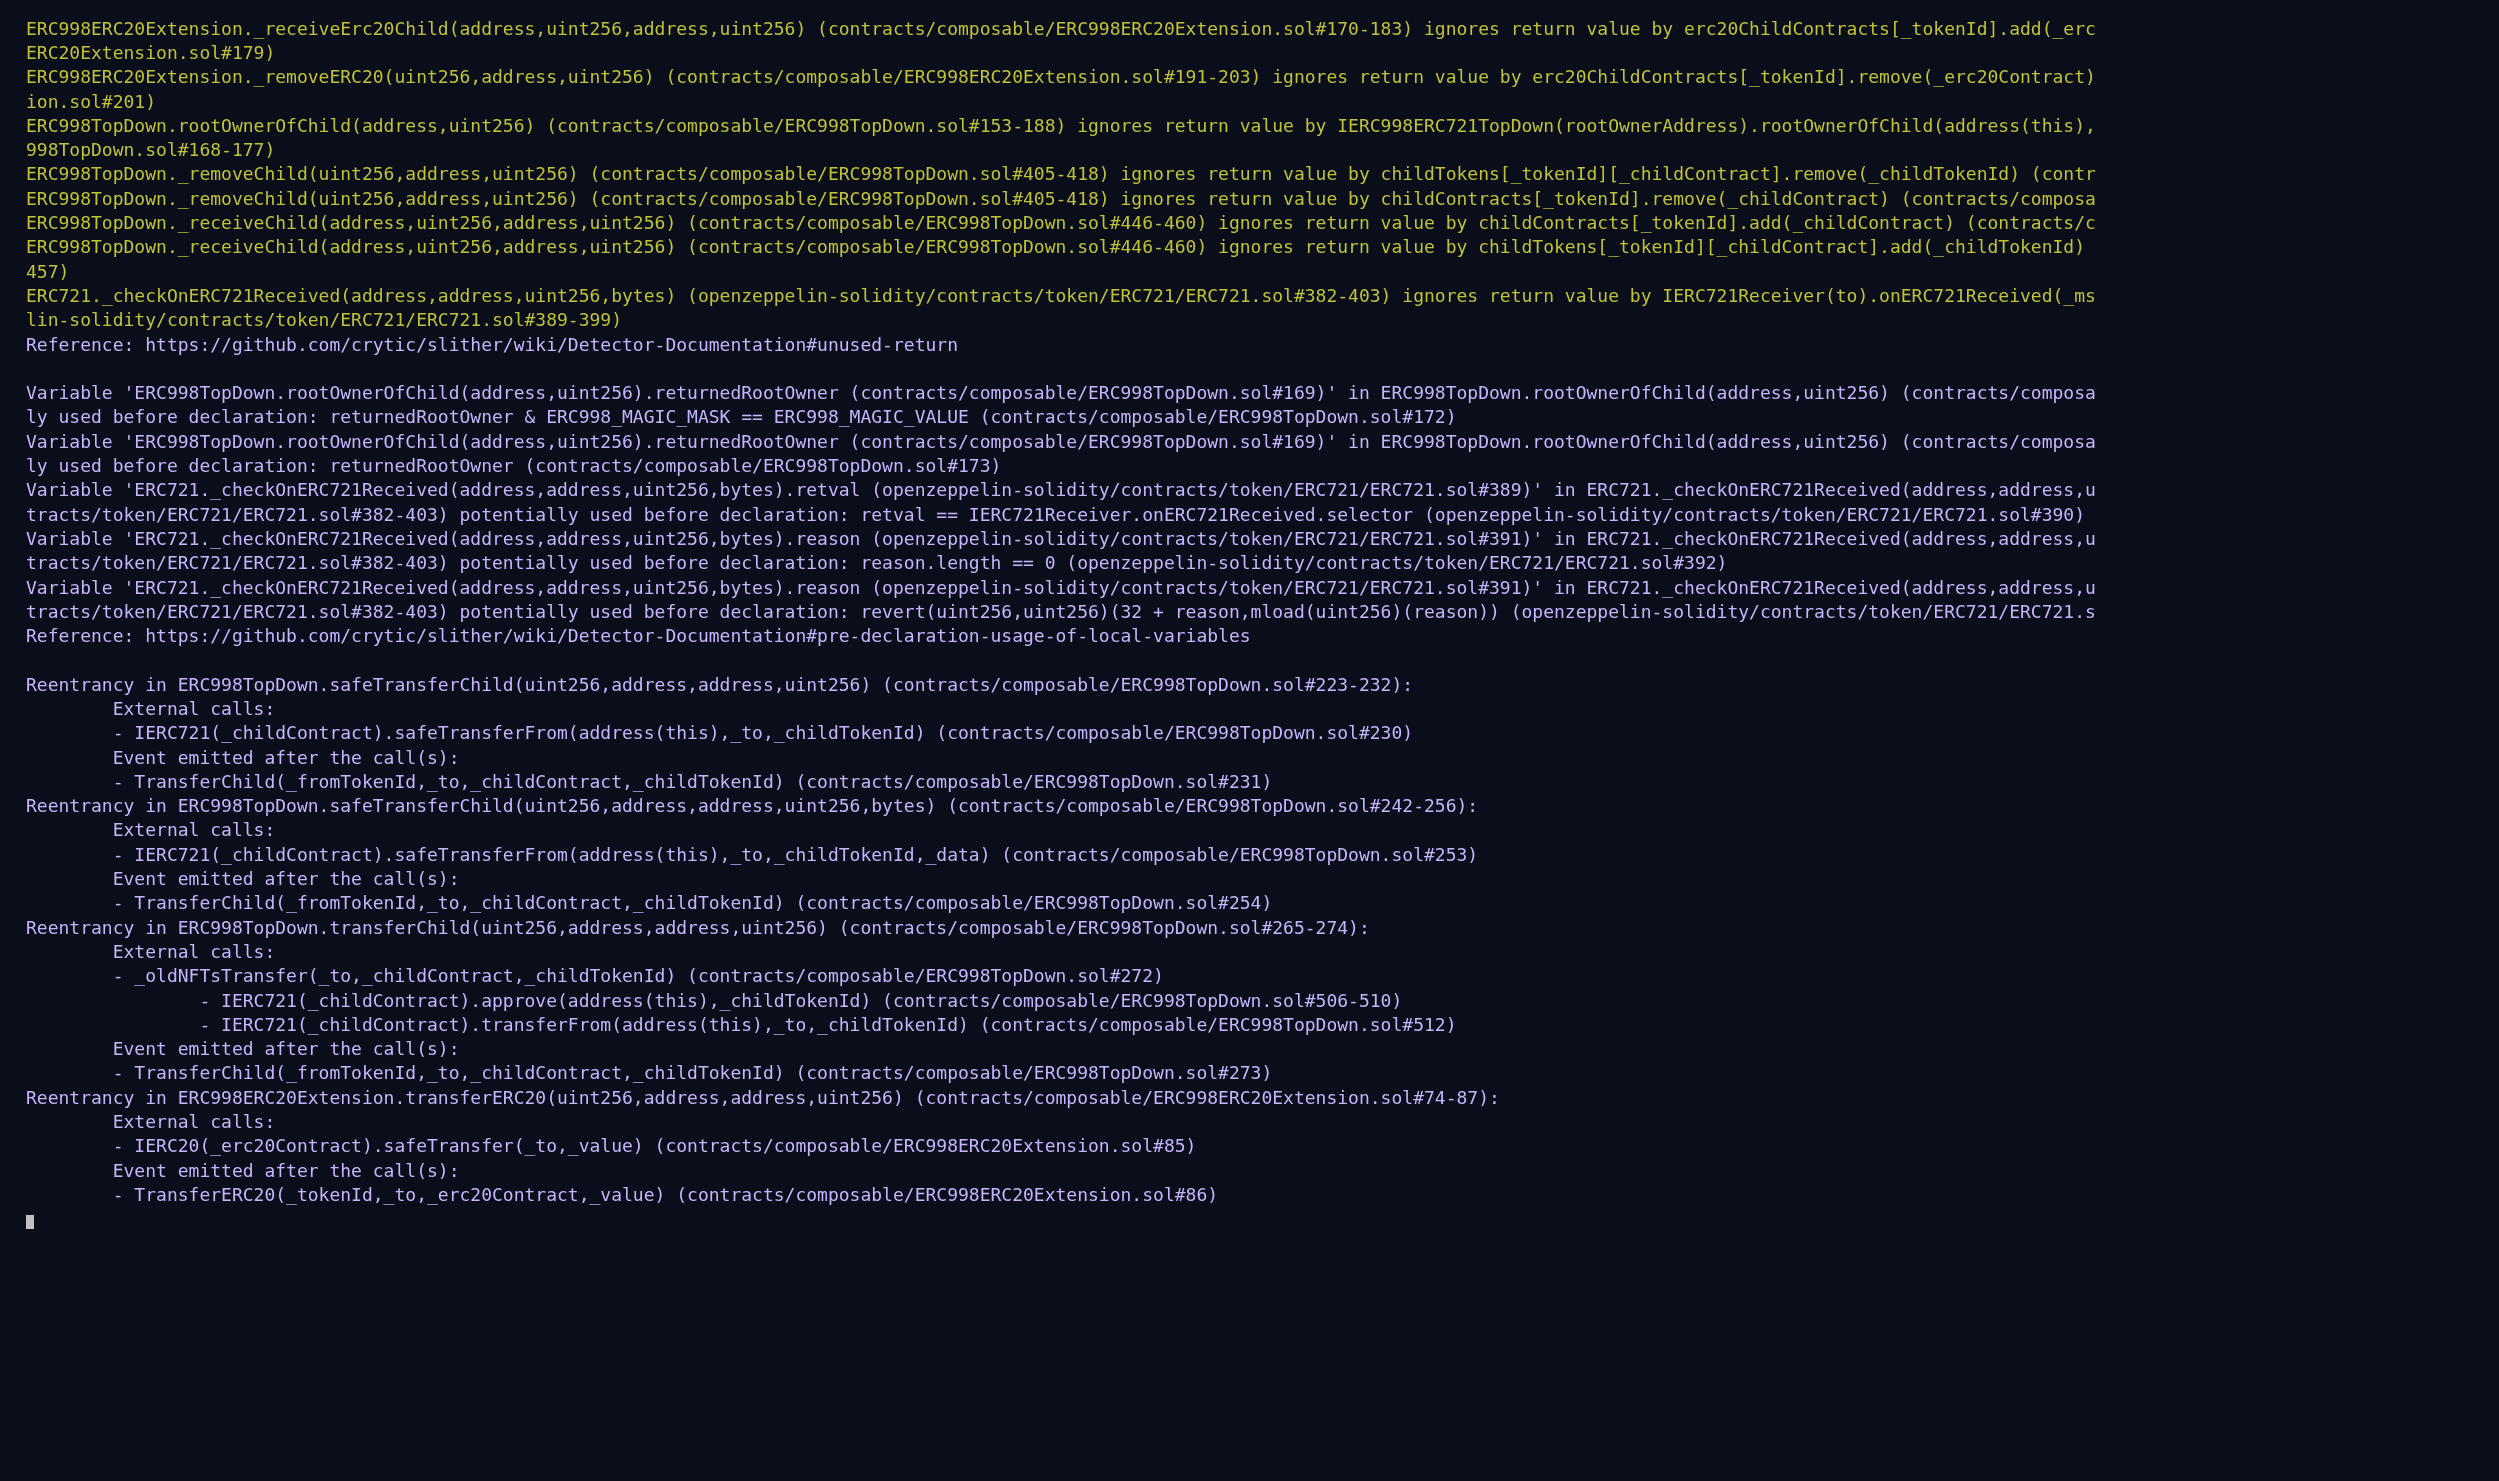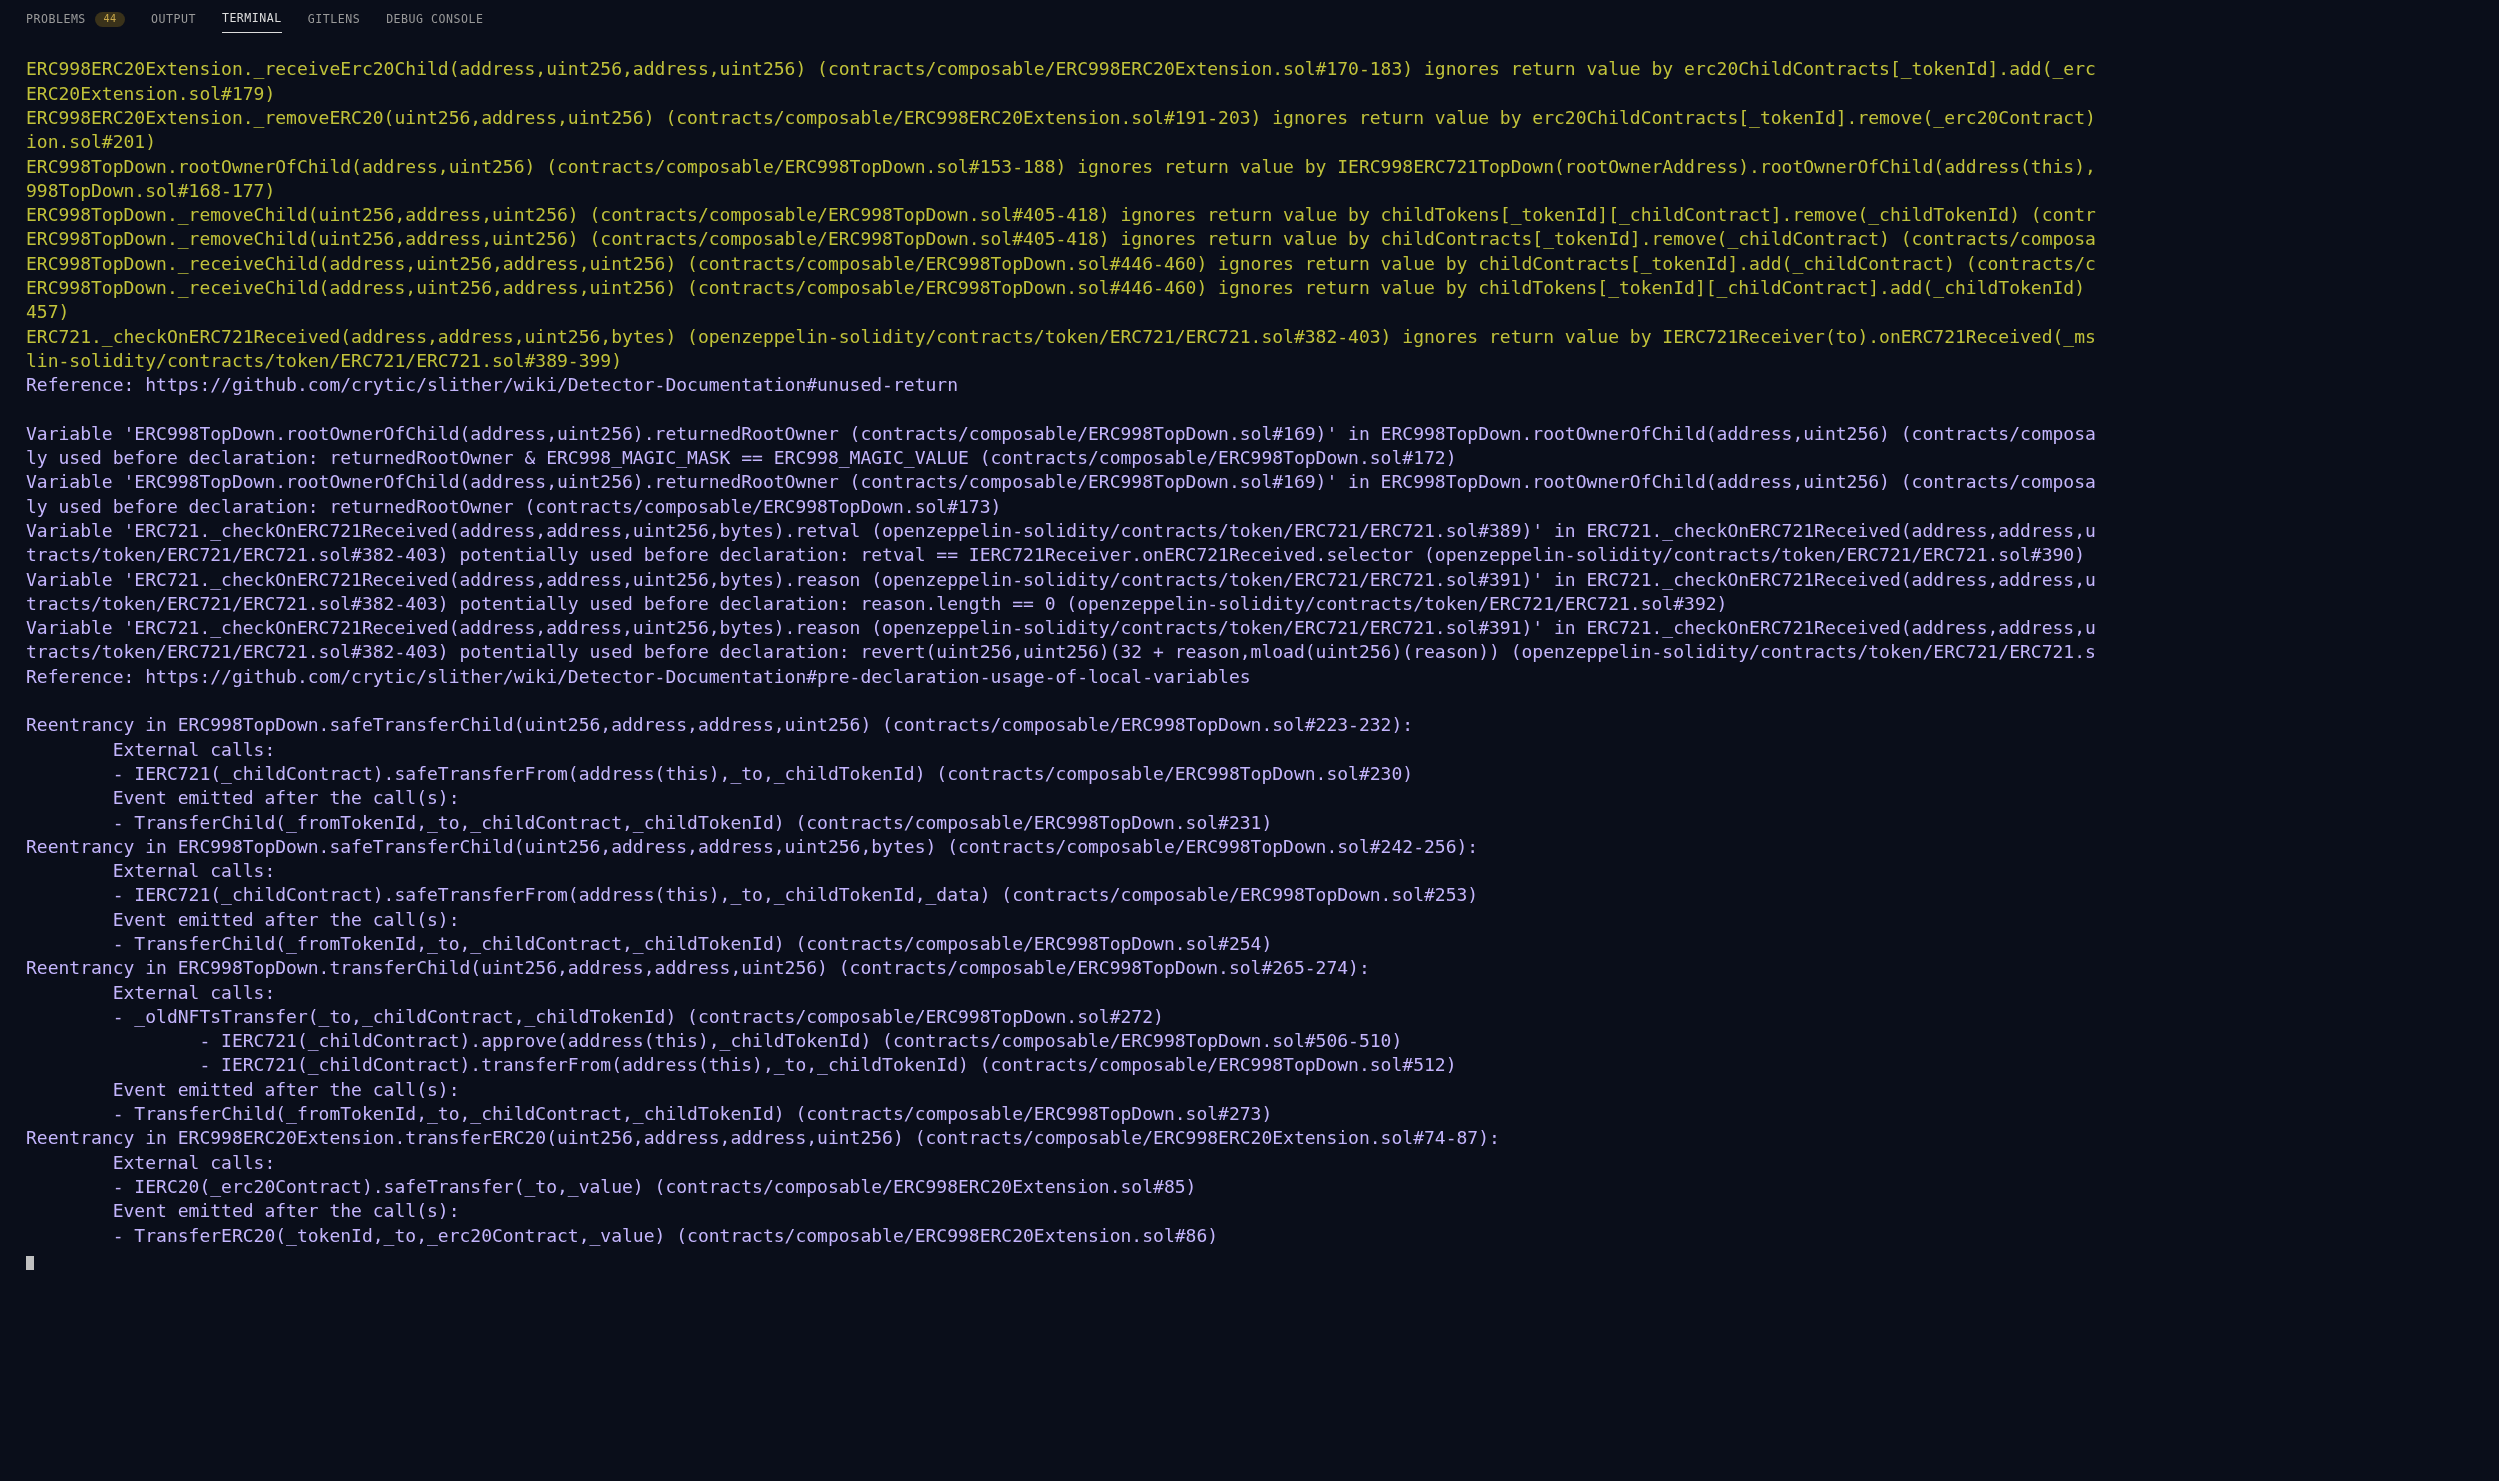--- a/index.html
+++ b/index.html
@@ -10,33 +10,15 @@
   .badge{background:#3a321a;color:#c9a84a;border-radius:9.3px;padding:0.9px 8.3px;font-size:10.2px}
   .term{flex:1;padding:16.7px 26px;white-space:pre;overflow:hidden;font-size:18px}
   .yl{color:#c1c23a}
   .gr{color:#c4b5fd}
   .cursor{display:inline-block;width:8.3px;height:14px;background:#c0c0c0;vertical-align:text-bottom}
 </style>
 </head>
 <body>
 
 <div class="panel">
-  <div class="tabbar">
-    <div class="tab">
-      <span>PROBLEMS</span>
-      <span class="badge">44</span>
-    </div>
-    <div class="tab">
-      <span>OUTPUT</span>
-    </div>
-    <div class="tab active">
-      <span>TERMINAL</span>
-    </div>
-    <div class="tab">
-      <span>GITLENS</span>
-    </div>
-    <div class="tab">
-      <span>DEBUG CONSOLE</span>
-    </div>
-  </div>
   <div class="term" id="term"><div class="yl">ERC998ERC20Extension._receiveErc20Child(address,uint256,address,uint256) (contracts/composable/ERC998ERC20Extension.sol#170-183) ignores return value by erc20ChildContracts[_tokenId].add(_erc</div><div class="yl">ERC20Extension.sol#179)</div><div class="yl">ERC998ERC20Extension._removeERC20(uint256,address,uint256) (contracts/composable/ERC998ERC20Extension.sol#191-203) ignores return value by erc20ChildContracts[_tokenId].remove(_erc20Contract)</div><div class="yl">ion.sol#201)</div><div class="yl">ERC998TopDown.rootOwnerOfChild(address,uint256) (contracts/composable/ERC998TopDown.sol#153-188) ignores return value by IERC998ERC721TopDown(rootOwnerAddress).rootOwnerOfChild(address(this),</div><div class="yl">998TopDown.sol#168-177)</div><div class="yl">ERC998TopDown._removeChild(uint256,address,uint256) (contracts/composable/ERC998TopDown.sol#405-418) ignores return value by childTokens[_tokenId][_childContract].remove(_childTokenId) (contr</div><div class="yl">ERC998TopDown._removeChild(uint256,address,uint256) (contracts/composable/ERC998TopDown.sol#405-418) ignores return value by childContracts[_tokenId].remove(_childContract) (contracts/composa</div><div class="yl">ERC998TopDown._receiveChild(address,uint256,address,uint256) (contracts/composable/ERC998TopDown.sol#446-460) ignores return value by childContracts[_tokenId].add(_childContract) (contracts/c</div><div class="yl">ERC998TopDown._receiveChild(address,uint256,address,uint256) (contracts/composable/ERC998TopDown.sol#446-460) ignores return value by childTokens[_tokenId][_childContract].add(_childTokenId)</div><div class="yl">457)</div><div class="yl">ERC721._checkOnERC721Received(address,address,uint256,bytes) (openzeppelin-solidity/contracts/token/ERC721/ERC721.sol#382-403) ignores return value by IERC721Receiver(to).onERC721Received(_ms</div><div class="yl">lin-solidity/contracts/token/ERC721/ERC721.sol#389-399)</div><div class="gr">Reference: https://github.com/crytic/slither/wiki/Detector-Documentation#unused-return</div><div>&nbsp;</div><div class="gr">Variable 'ERC998TopDown.rootOwnerOfChild(address,uint256).returnedRootOwner (contracts/composable/ERC998TopDown.sol#169)' in ERC998TopDown.rootOwnerOfChild(address,uint256) (contracts/composa</div><div class="gr">ly used before declaration: returnedRootOwner &amp; ERC998_MAGIC_MASK == ERC998_MAGIC_VALUE (contracts/composable/ERC998TopDown.sol#172)</div><div class="gr">Variable 'ERC998TopDown.rootOwnerOfChild(address,uint256).returnedRootOwner (contracts/composable/ERC998TopDown.sol#169)' in ERC998TopDown.rootOwnerOfChild(address,uint256) (contracts/composa</div><div class="gr">ly used before declaration: returnedRootOwner (contracts/composable/ERC998TopDown.sol#173)</div><div class="gr">Variable 'ERC721._checkOnERC721Received(address,address,uint256,bytes).retval (openzeppelin-solidity/contracts/token/ERC721/ERC721.sol#389)' in ERC721._checkOnERC721Received(address,address,u</div><div class="gr">tracts/token/ERC721/ERC721.sol#382-403) potentially used before declaration: retval == IERC721Receiver.onERC721Received.selector (openzeppelin-solidity/contracts/token/ERC721/ERC721.sol#390)</div><div class="gr">Variable 'ERC721._checkOnERC721Received(address,address,uint256,bytes).reason (openzeppelin-solidity/contracts/token/ERC721/ERC721.sol#391)' in ERC721._checkOnERC721Received(address,address,u</div><div class="gr">tracts/token/ERC721/ERC721.sol#382-403) potentially used before declaration: reason.length == 0 (openzeppelin-solidity/contracts/token/ERC721/ERC721.sol#392)</div><div class="gr">Variable 'ERC721._checkOnERC721Received(address,address,uint256,bytes).reason (openzeppelin-solidity/contracts/token/ERC721/ERC721.sol#391)' in ERC721._checkOnERC721Received(address,address,u</div><div class="gr">tracts/token/ERC721/ERC721.sol#382-403) potentially used before declaration: revert(uint256,uint256)(32 + reason,mload(uint256)(reason)) (openzeppelin-solidity/contracts/token/ERC721/ERC721.s</div><div class="gr">Reference: https://github.com/crytic/slither/wiki/Detector-Documentation#pre-declaration-usage-of-local-variables</div><div>&nbsp;</div><div class="gr">Reentrancy in ERC998TopDown.safeTransferChild(uint256,address,address,uint256) (contracts/composable/ERC998TopDown.sol#223-232):</div><div class="gr">        External calls:</div><div class="gr">        - IERC721(_childContract).safeTransferFrom(address(this),_to,_childTokenId) (contracts/composable/ERC998TopDown.sol#230)</div><div class="gr">        Event emitted after the call(s):</div><div class="gr">        - TransferChild(_fromTokenId,_to,_childContract,_childTokenId) (contracts/composable/ERC998TopDown.sol#231)</div><div class="gr">Reentrancy in ERC998TopDown.safeTransferChild(uint256,address,address,uint256,bytes) (contracts/composable/ERC998TopDown.sol#242-256):</div><div class="gr">        External calls:</div><div class="gr">        - IERC721(_childContract).safeTransferFrom(address(this),_to,_childTokenId,_data) (contracts/composable/ERC998TopDown.sol#253)</div><div class="gr">        Event emitted after the call(s):</div><div class="gr">        - TransferChild(_fromTokenId,_to,_childContract,_childTokenId) (contracts/composable/ERC998TopDown.sol#254)</div><div class="gr">Reentrancy in ERC998TopDown.transferChild(uint256,address,address,uint256) (contracts/composable/ERC998TopDown.sol#265-274):</div><div class="gr">        External calls:</div><div class="gr">        - _oldNFTsTransfer(_to,_childContract,_childTokenId) (contracts/composable/ERC998TopDown.sol#272)</div><div class="gr">                - IERC721(_childContract).approve(address(this),_childTokenId) (contracts/composable/ERC998TopDown.sol#506-510)</div><div class="gr">                - IERC721(_childContract).transferFrom(address(this),_to,_childTokenId) (contracts/composable/ERC998TopDown.sol#512)</div><div class="gr">        Event emitted after the call(s):</div><div class="gr">        - TransferChild(_fromTokenId,_to,_childContract,_childTokenId) (contracts/composable/ERC998TopDown.sol#273)</div><div class="gr">Reentrancy in ERC998ERC20Extension.transferERC20(uint256,address,address,uint256) (contracts/composable/ERC998ERC20Extension.sol#74-87):</div><div class="gr">        External calls:</div><div class="gr">        - IERC20(_erc20Contract).safeTransfer(_to,_value) (contracts/composable/ERC998ERC20Extension.sol#85)</div><div class="gr">        Event emitted after the call(s):</div><div class="gr">        - TransferERC20(_tokenId,_to,_erc20Contract,_value) (contracts/composable/ERC998ERC20Extension.sol#86)</div><div><span class="cursor"></span></div></div>
 </div>
 
 
 </body></html>

